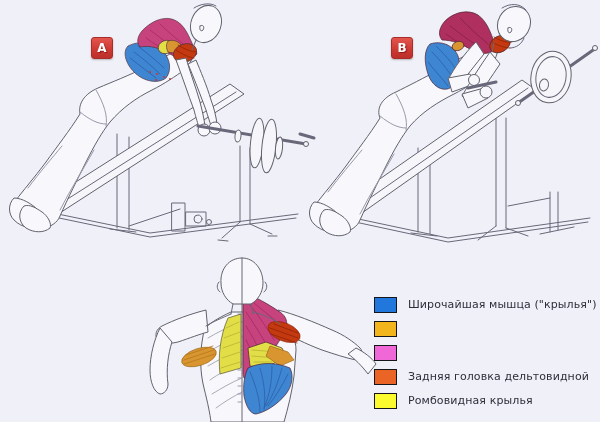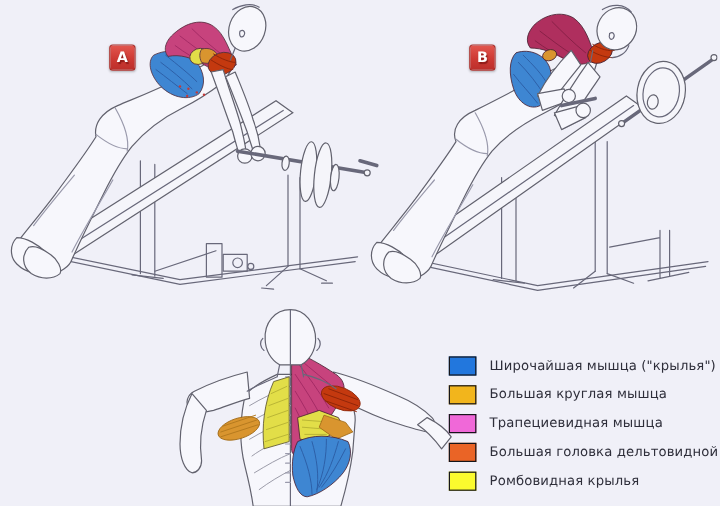--- a/index.html
+++ b/index.html
@@ -202,29 +202,27 @@
   <div class="badge" style="left:91px;top:37px">A</div>
   <div class="badge" style="left:391px;top:37px">B</div>
 
   <div class="legend">
     <div class="legend-row">
       <span class="legend-swatch" style="background: rgb(34, 119, 221);"></span>
       <span class="legend-label">Широчайшая мышца ("крылья")</span>
     </div>
     <div class="legend-row">
       <span class="legend-swatch" style="background: rgb(242, 181, 28);"></span>
-      <span class="legend-label">Большая круглая мышца</span>
     </div>
     <div class="legend-row">
       <span class="legend-swatch" style="background: rgb(240, 104, 216);"></span>
-      <span class="legend-label">Трапециевидная мышца</span>
     </div>
     <div class="legend-row">
       <span class="legend-swatch" style="background: rgb(234, 100, 38);"></span>
-      <span class="legend-label">Большая головка дельтовидной</span>
+      <span class="legend-label">Задняя головка дельтовидной</span>
     </div>
     <div class="legend-row">
       <span class="legend-swatch" style="background: rgb(251, 251, 46);"></span>
       <span class="legend-label">Ромбовидная крылья</span>
     </div>
   </div>
 
 </div>
 
 </body></html>

